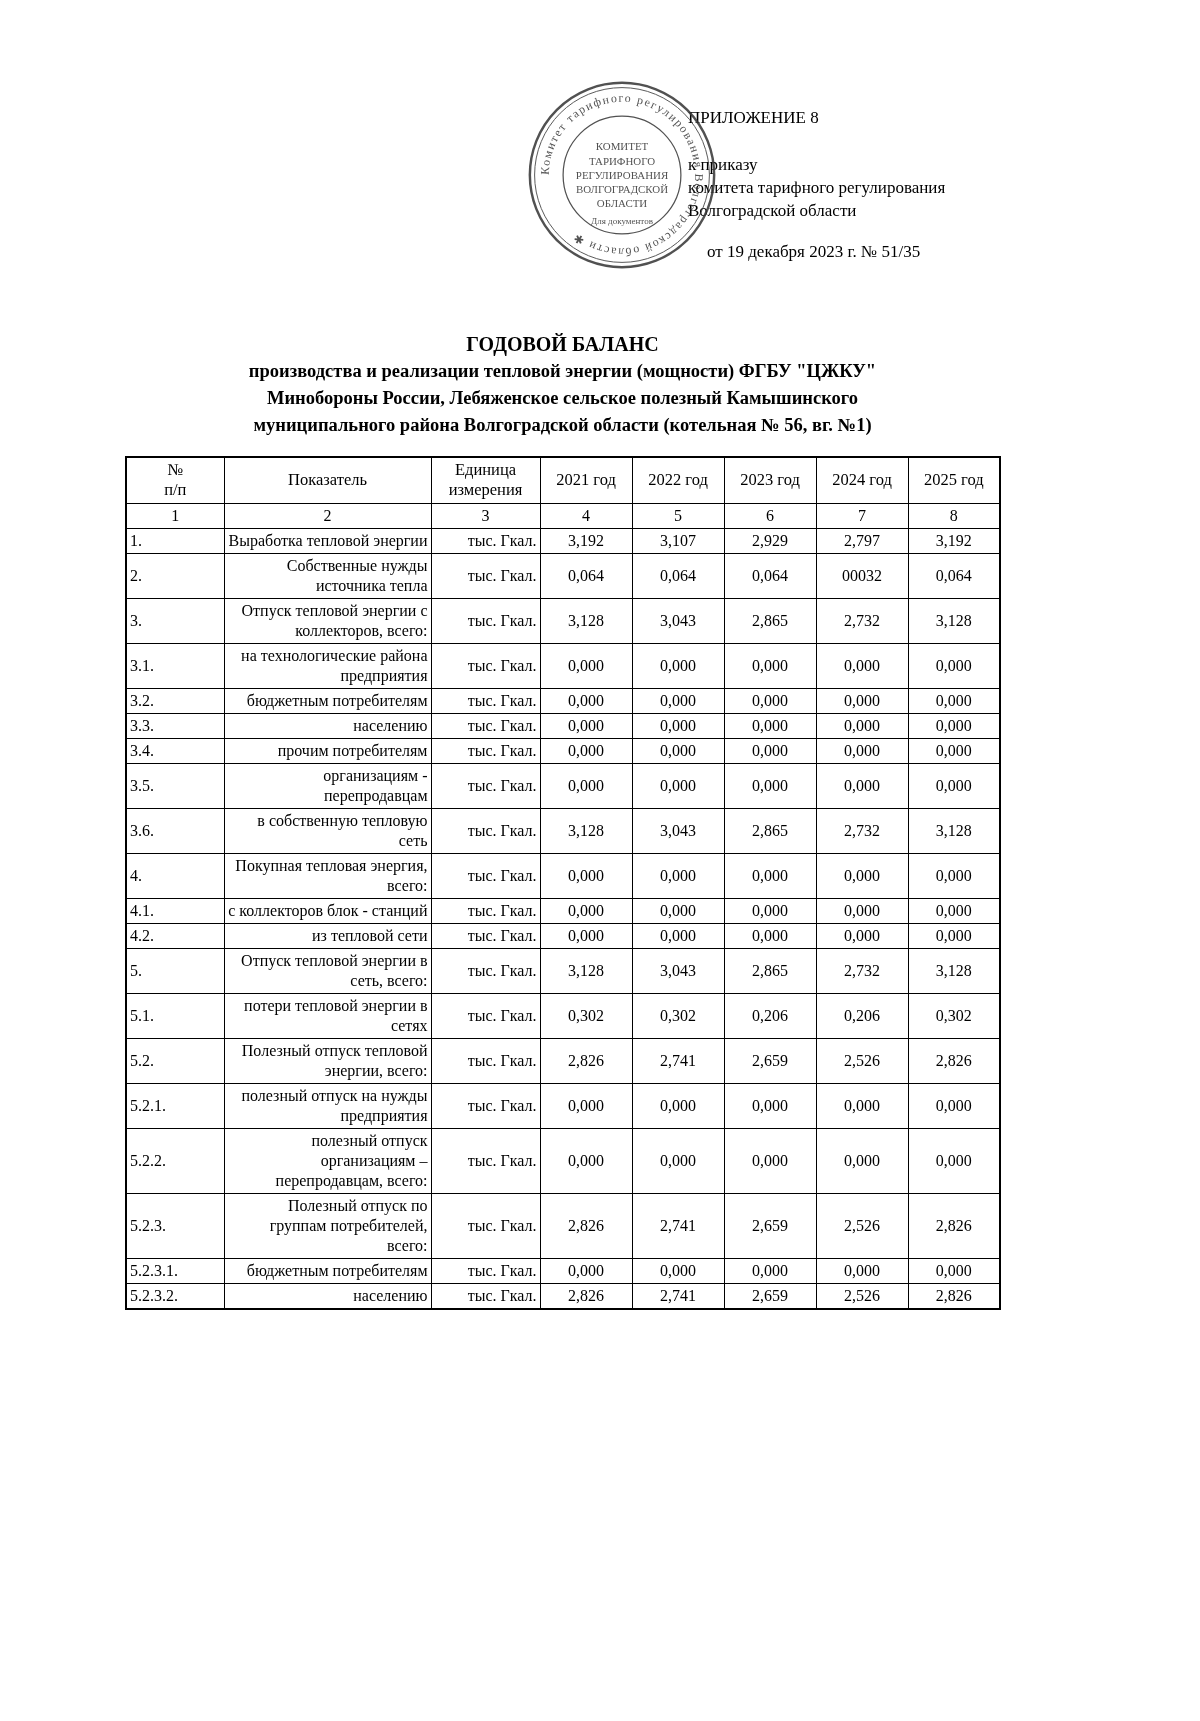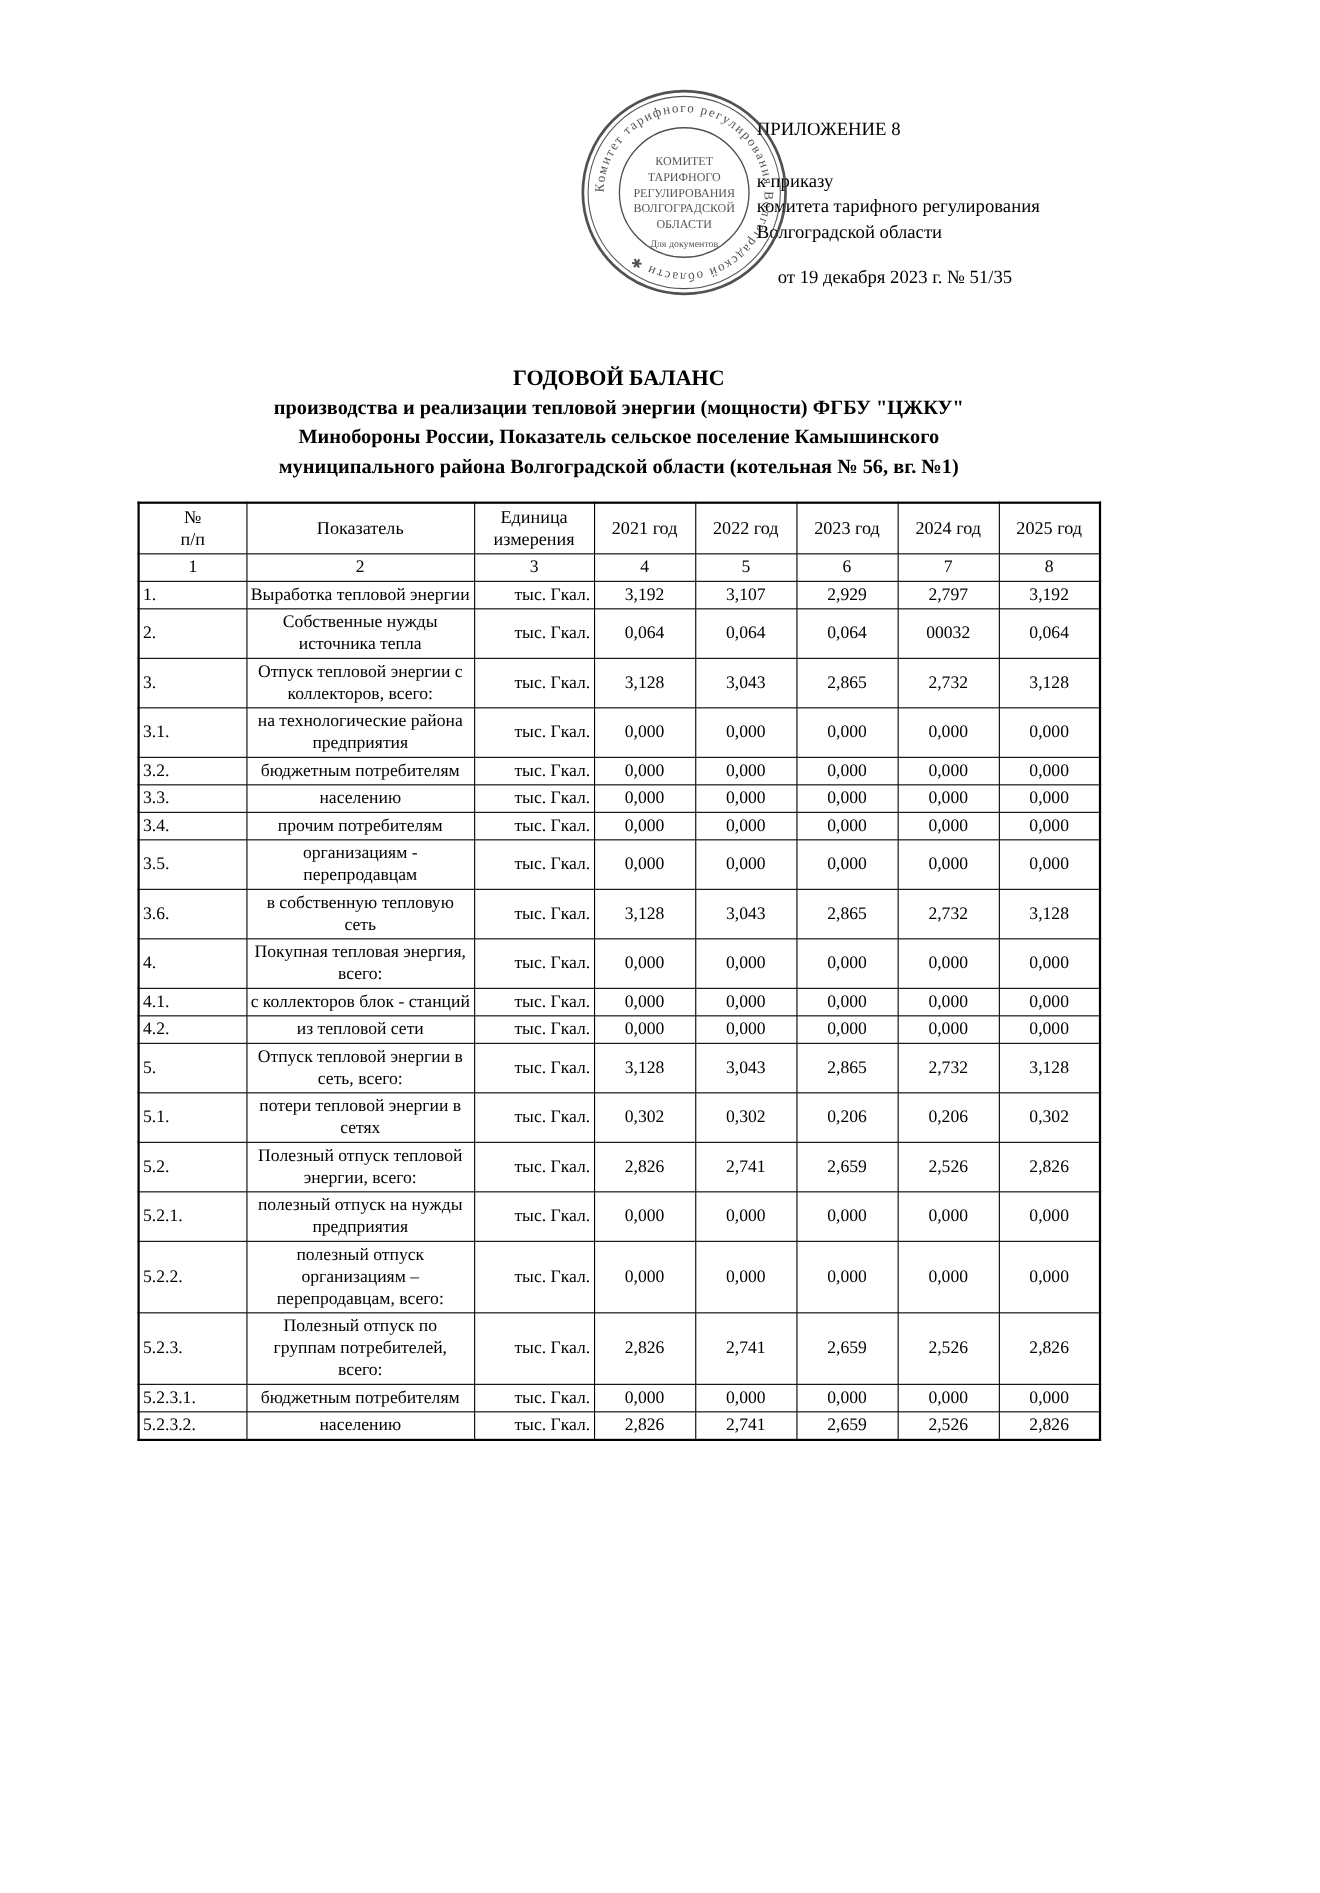--- a/index.html
+++ b/index.html
@@ -52,21 +52,21 @@
     overflow: hidden;
   }
   .balance thead th {
     text-align: center;
     white-space: pre-line;
     height: 46px;
     font-size: 16.5px;
   }
   .c-colnum { text-align: center; height: 23px; padding: 0 3px; }
   .c-num  { text-align: left; padding-left: 7px; }
-  .c-ind  { text-align: center; padding-left: 5px; padding-top: 3px; padding-bottom: 3px; }
+  .c-ind  { text-align: right; padding-left: 5px; padding-top: 3px; padding-bottom: 3px; }
   .c-unit { text-align: right; }
   .c-val  { text-align: center; }
 </style>
 </head>
 <body>
 
 <div class="page">
 
   <div class="stamp">
     <svg viewBox="0 0 200 200">
@@ -96,21 +96,21 @@
     <div class="annex-appendix">ПРИЛОЖЕНИЕ 8</div>
     <div>к приказу</div>
     <div>комитета тарифного регулирования</div>
     <div>Волгоградской области</div>
     <div class="annex-order">от 19 декабря 2023 г. № 51/35</div>
   </div>
 
   <div class="title-block">
     <div class="title-main">ГОДОВОЙ БАЛАНС</div>
     <div class="title-line">производства и реализации тепловой энергии (мощности) ФГБУ "ЦЖКУ"</div>
-    <div class="title-line">Минобороны России, Показатель сельское поселение Камышинского</div>
+    <div class="title-line">Минобороны России, Лебяженское сельское полезный Камышинского</div>
     <div class="title-line">муниципального района Волгоградской области (котельная № 56, вг. №1)</div>
   </div>
 
   <table class="balance">
     <colgroup>
       <col style="width:98px">
         <col style="width:207px">
         <col style="width:109px">
       <col style="width:92px">
         <col style="width:92px">

